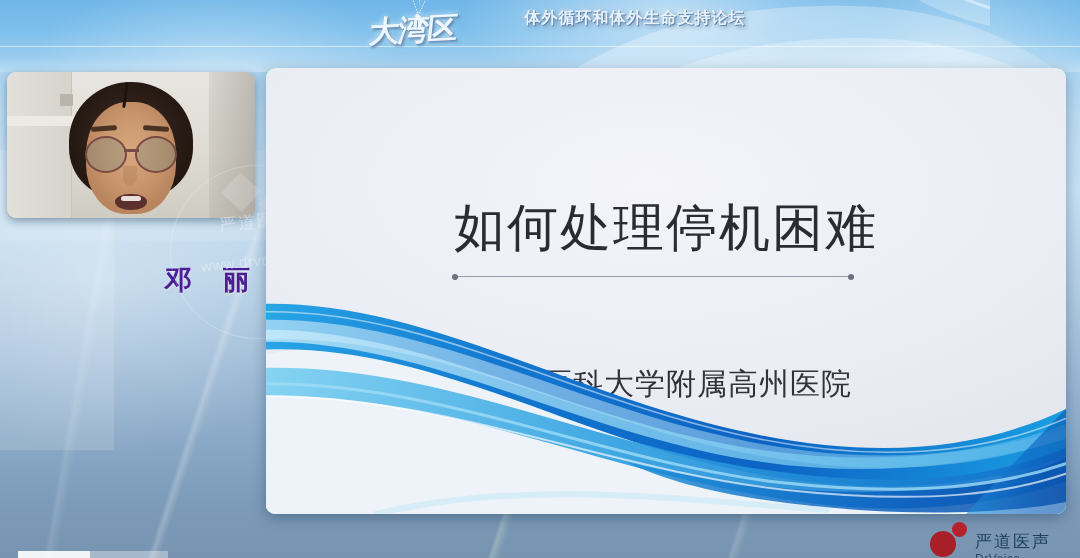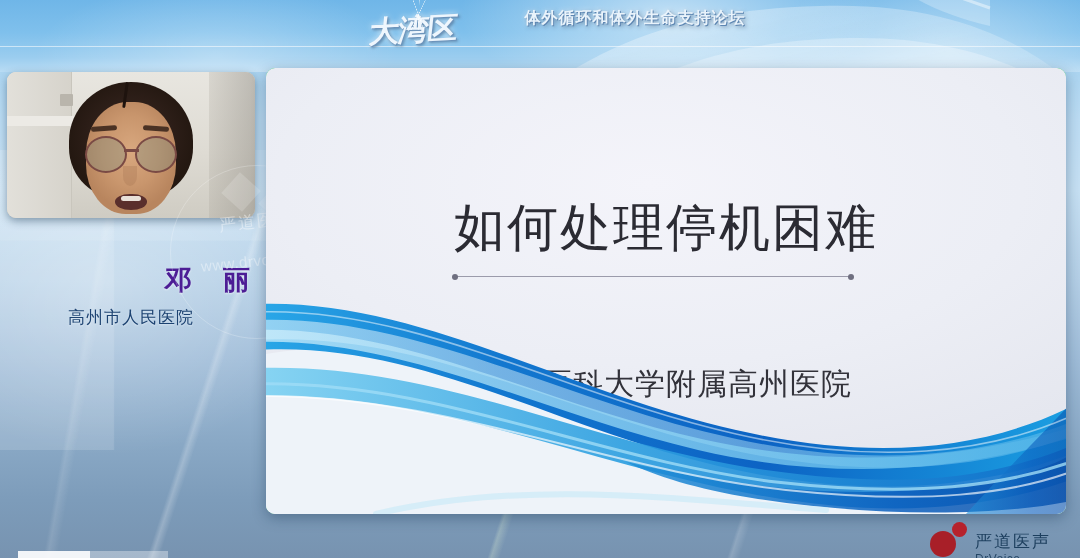--- a/index.html
+++ b/index.html
@@ -385,21 +385,20 @@
         <div class="wc-lens l"></div>
         <div class="wc-lens r"></div>
         <div class="wc-bridge"></div>
       </div>
       <div class="wc-nose"></div>
       <div class="wc-mouth"></div>
     </div>
   </div>
 
   <div class="spk-name">邓 丽</div>
-  <div class="spk-org">高州市人民医院</div>
 
   <div class="slide">
     <div class="slide-wash"></div>
 
     <div class="slide-title">如何处理停机困难</div>
 
     <div class="title-rule">
       <div class="tr-line"></div>
       <div class="tr-dot l"></div>
       <div class="tr-dot r"></div>

